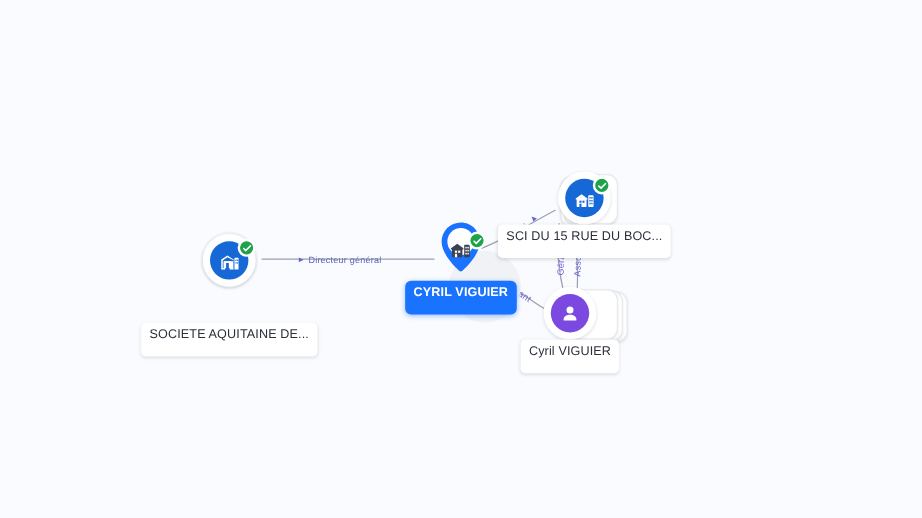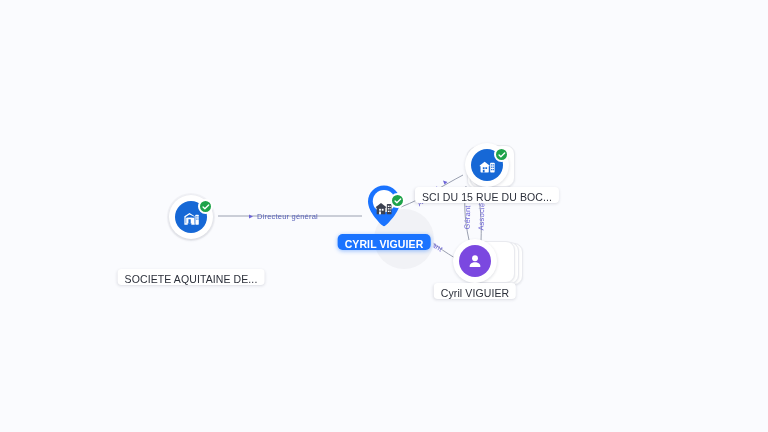--- a/index.html
+++ b/index.html
@@ -86,21 +86,21 @@
   }
 
   
   .node-label {
     position: absolute;
     white-space: nowrap;
     background: #ffffff;
     color: #2b2f3a;
     font-size: 10.5px;
     letter-spacing: .1px;
-    padding: 4px 7px 0 7px;
+    padding: 4px 7px 12px 7px;
     border-radius: 4px;
     box-shadow: 0 1px 3px rgba(40,45,70,.14);
     transform: translateX(-50%);
   }
   .node-label.selected {
     background: #1a73ff;
     color: #ffffff;
     font-weight: bold;
     font-size: 10.5px;
     border-radius: 5px;

